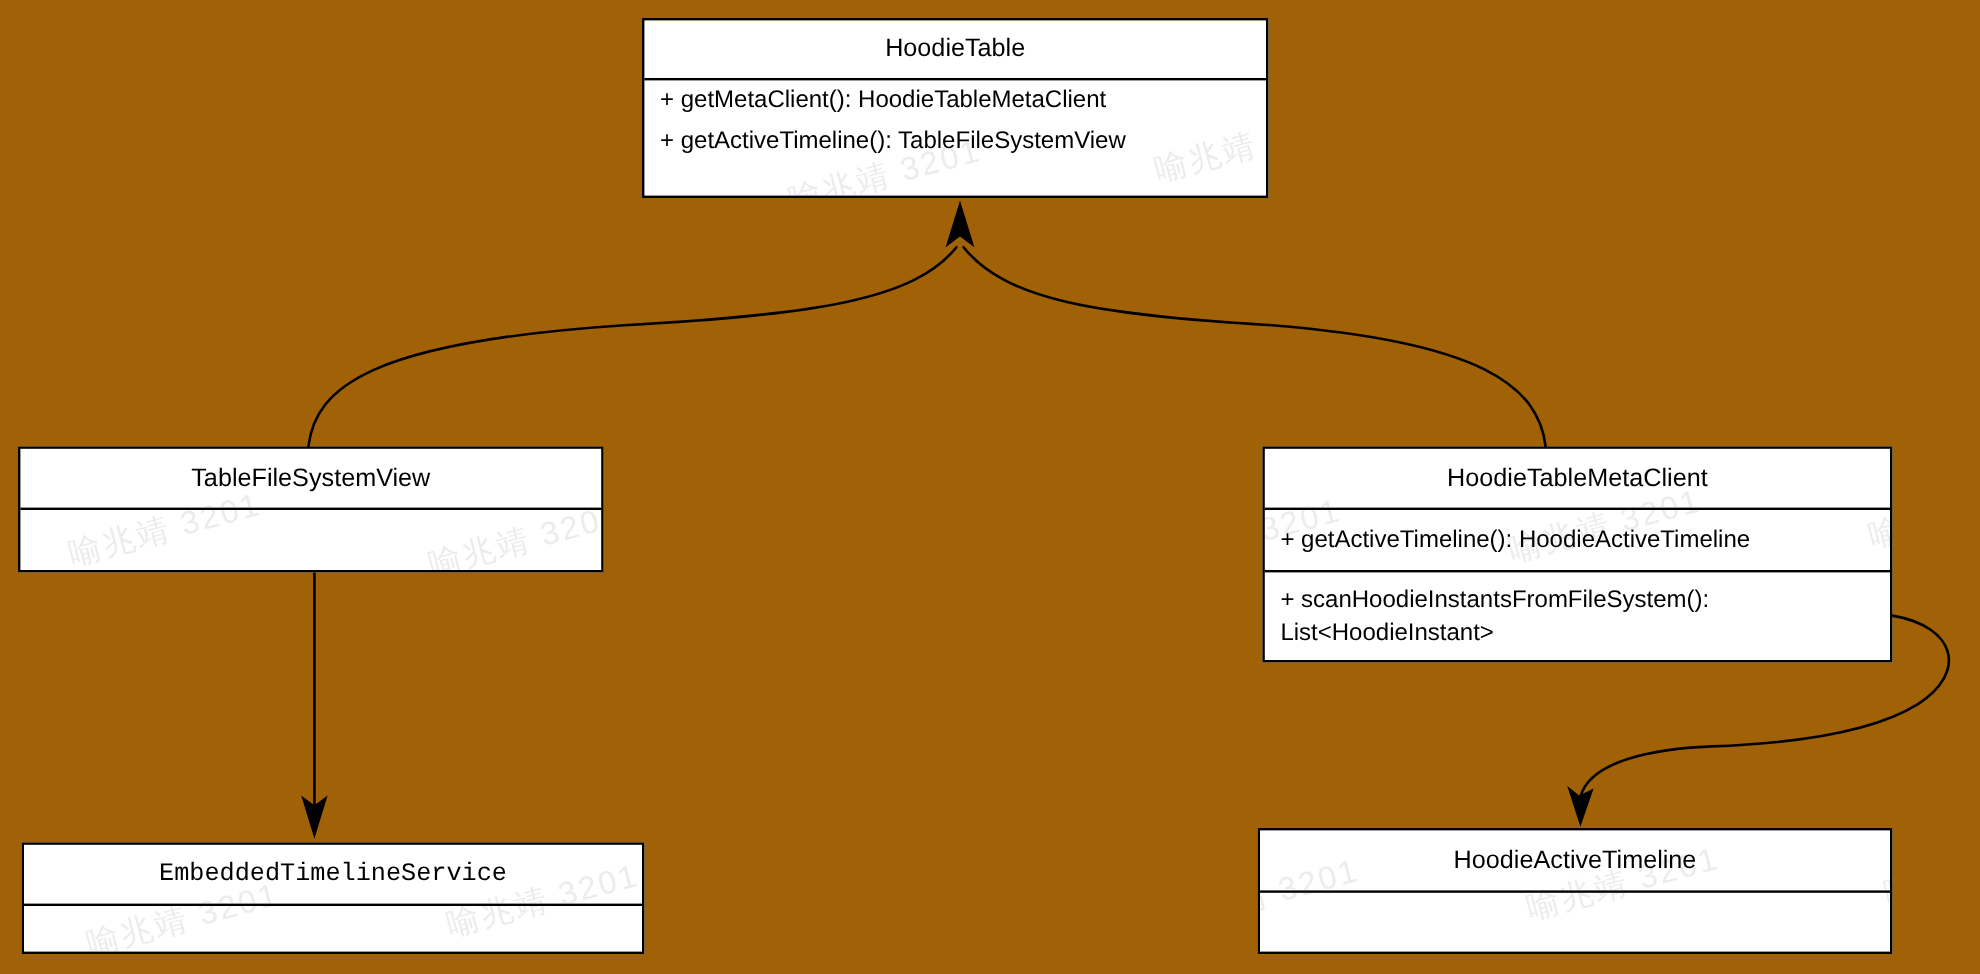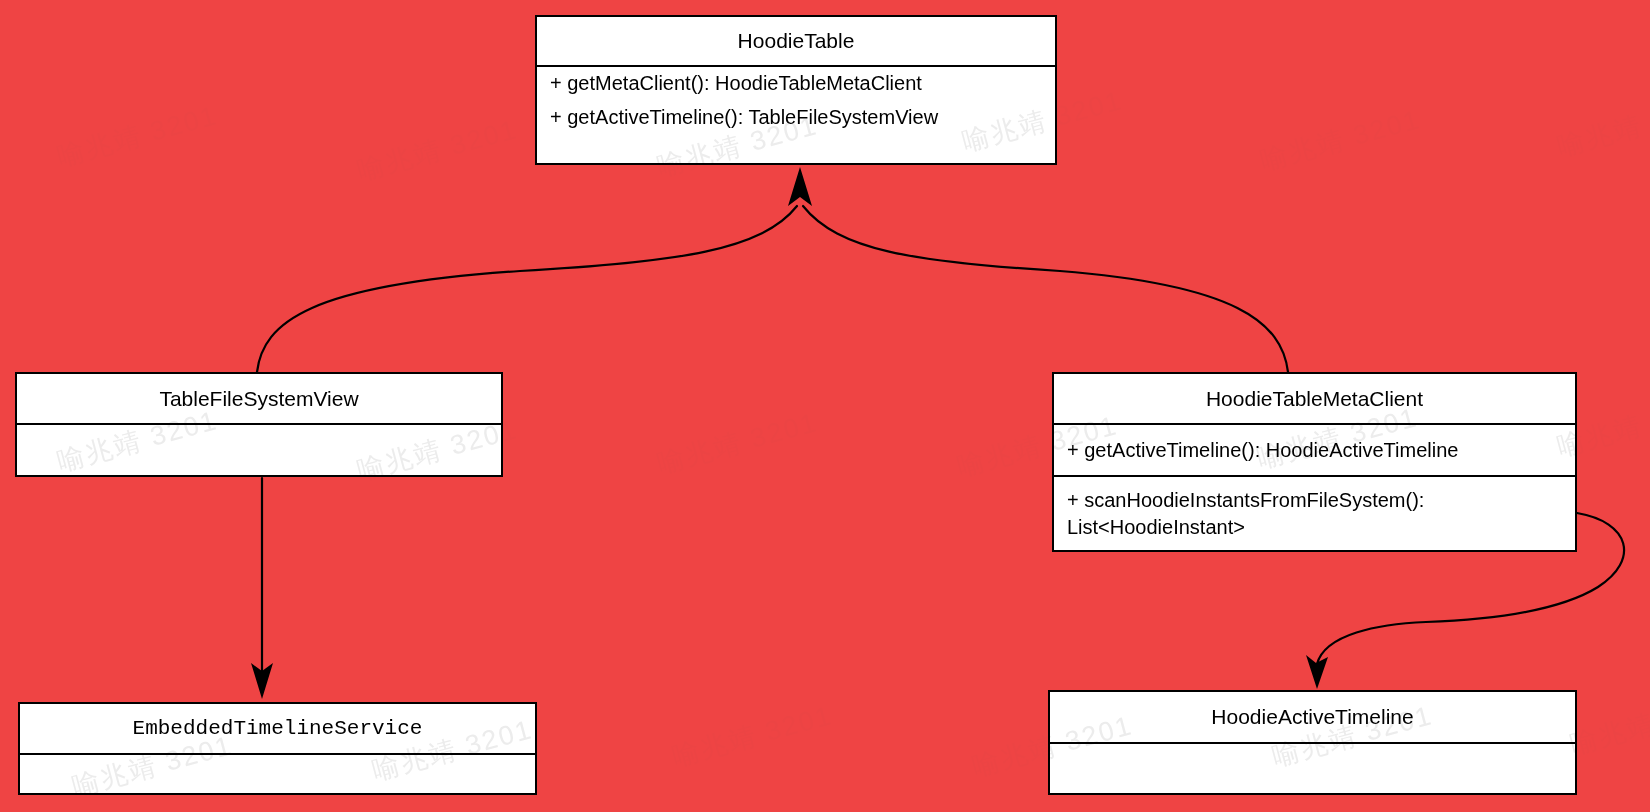--- a/index.html
+++ b/index.html
@@ -6,21 +6,21 @@
   html, body { width: 1650px; height: 812px; overflow: hidden; }
   body {
     font-family: "Liberation Sans", "DejaVu Sans", sans-serif;
     background: #fdfdfd;
     position: relative;
   }
   #canvas {
     position: relative;
     width: 1650px;
     height: 812px;
-    background: #ef4444;
+    background: #a16207;
   }
   .uml-class {
     position: absolute;
     background: #ffffff;
     border: 2px solid #000000;
     z-index: 2;
   }
   .uml-title {
     display: flex;
     align-items: center;

